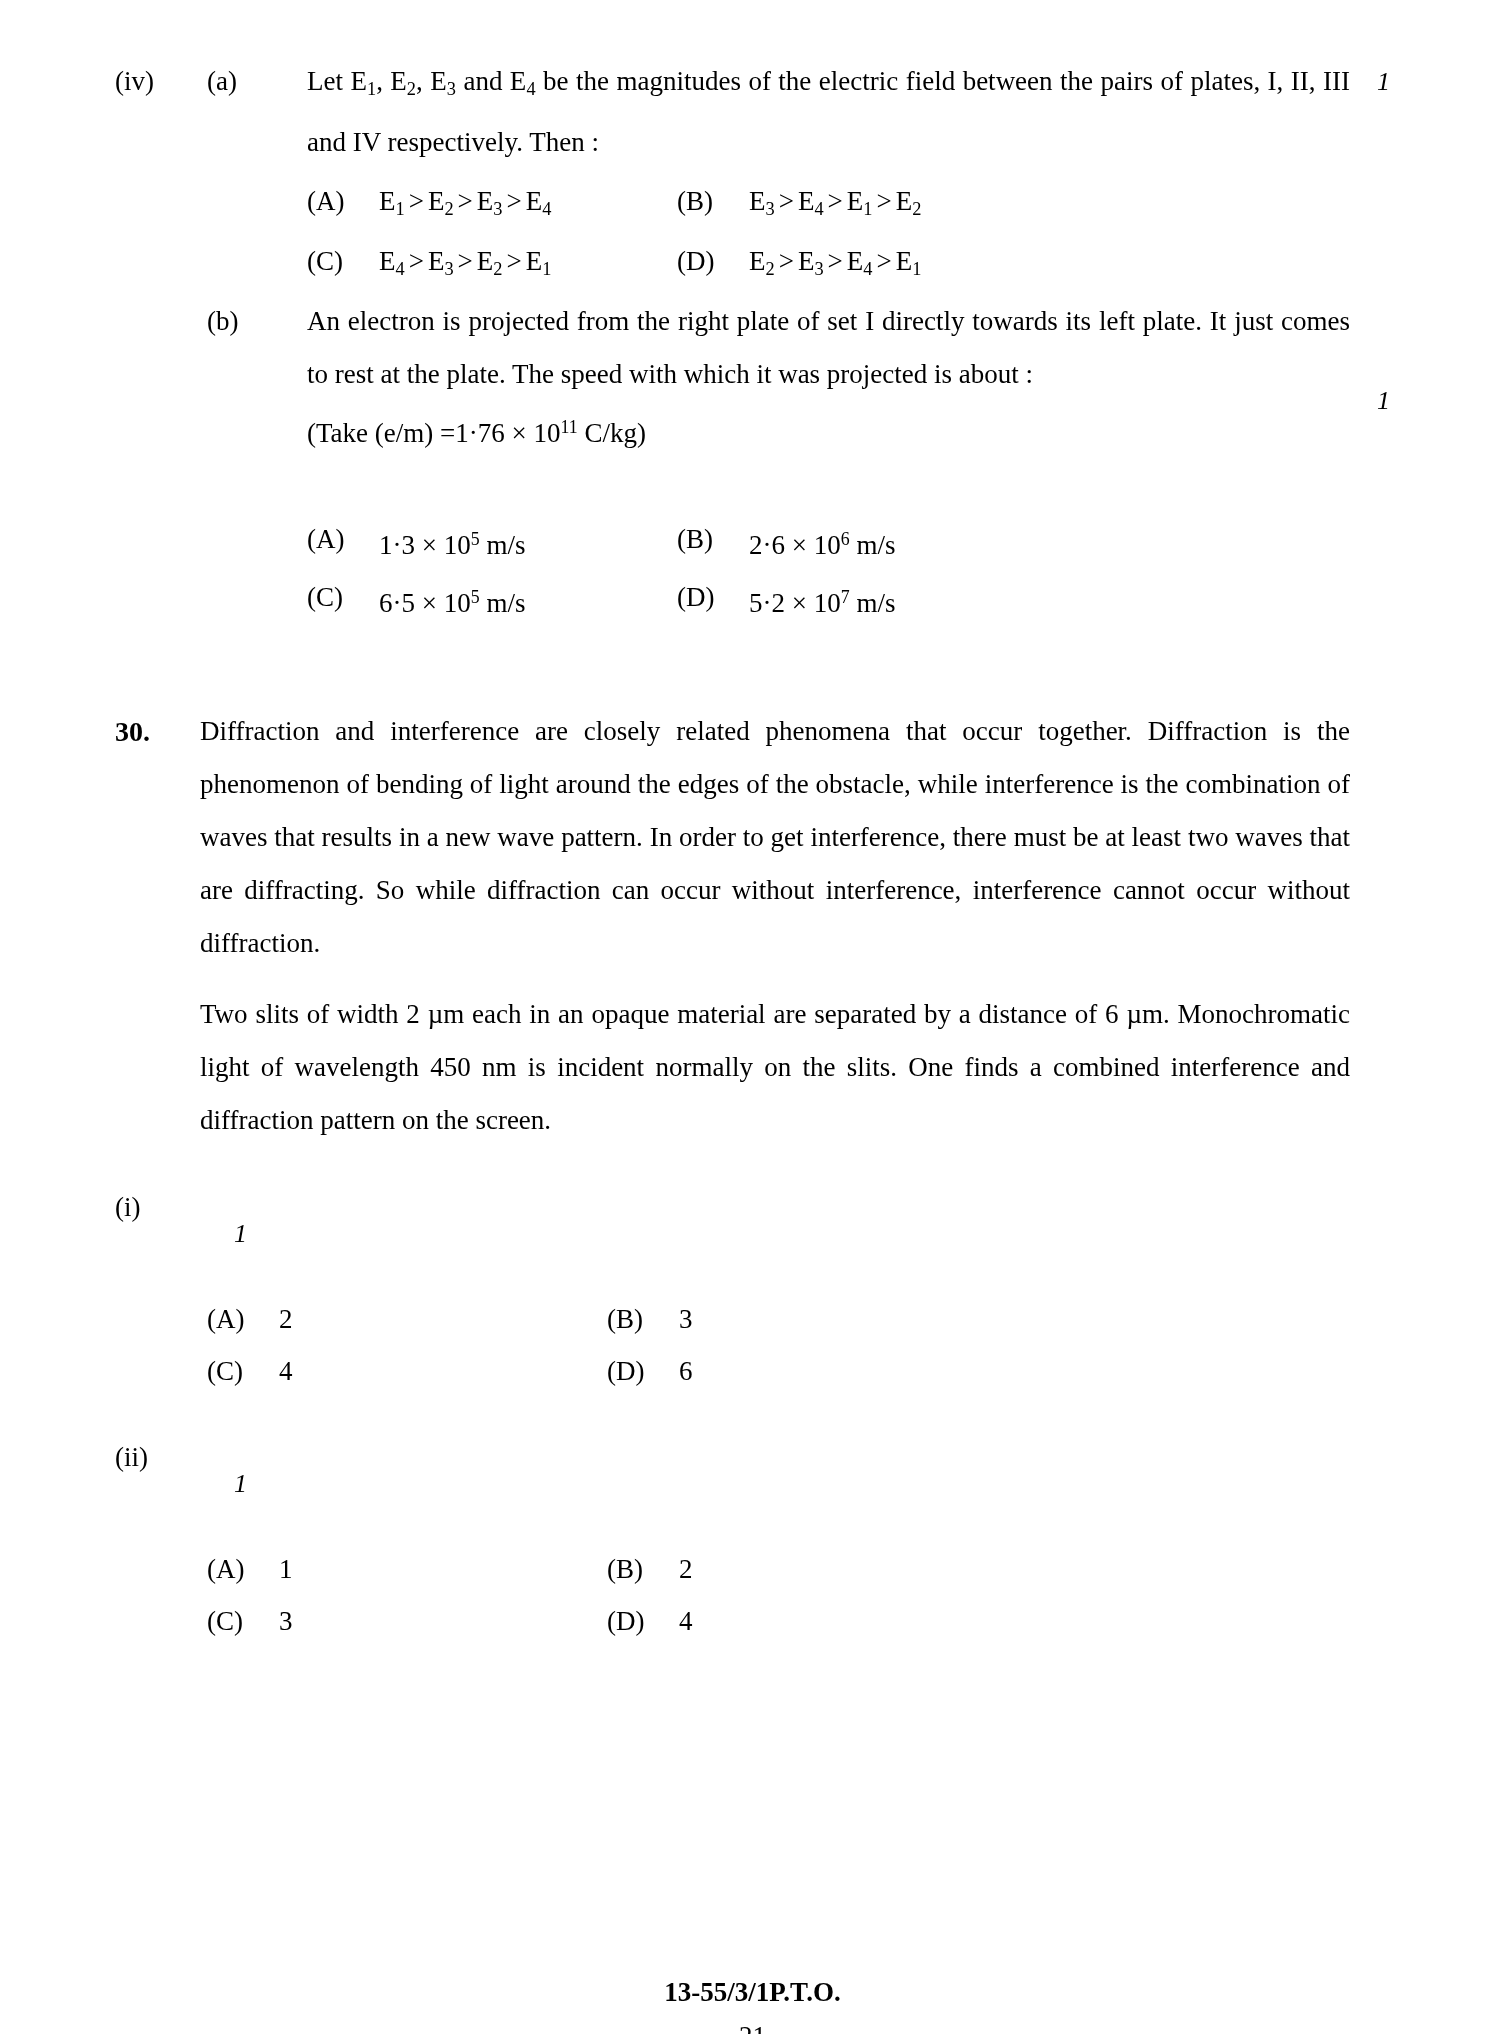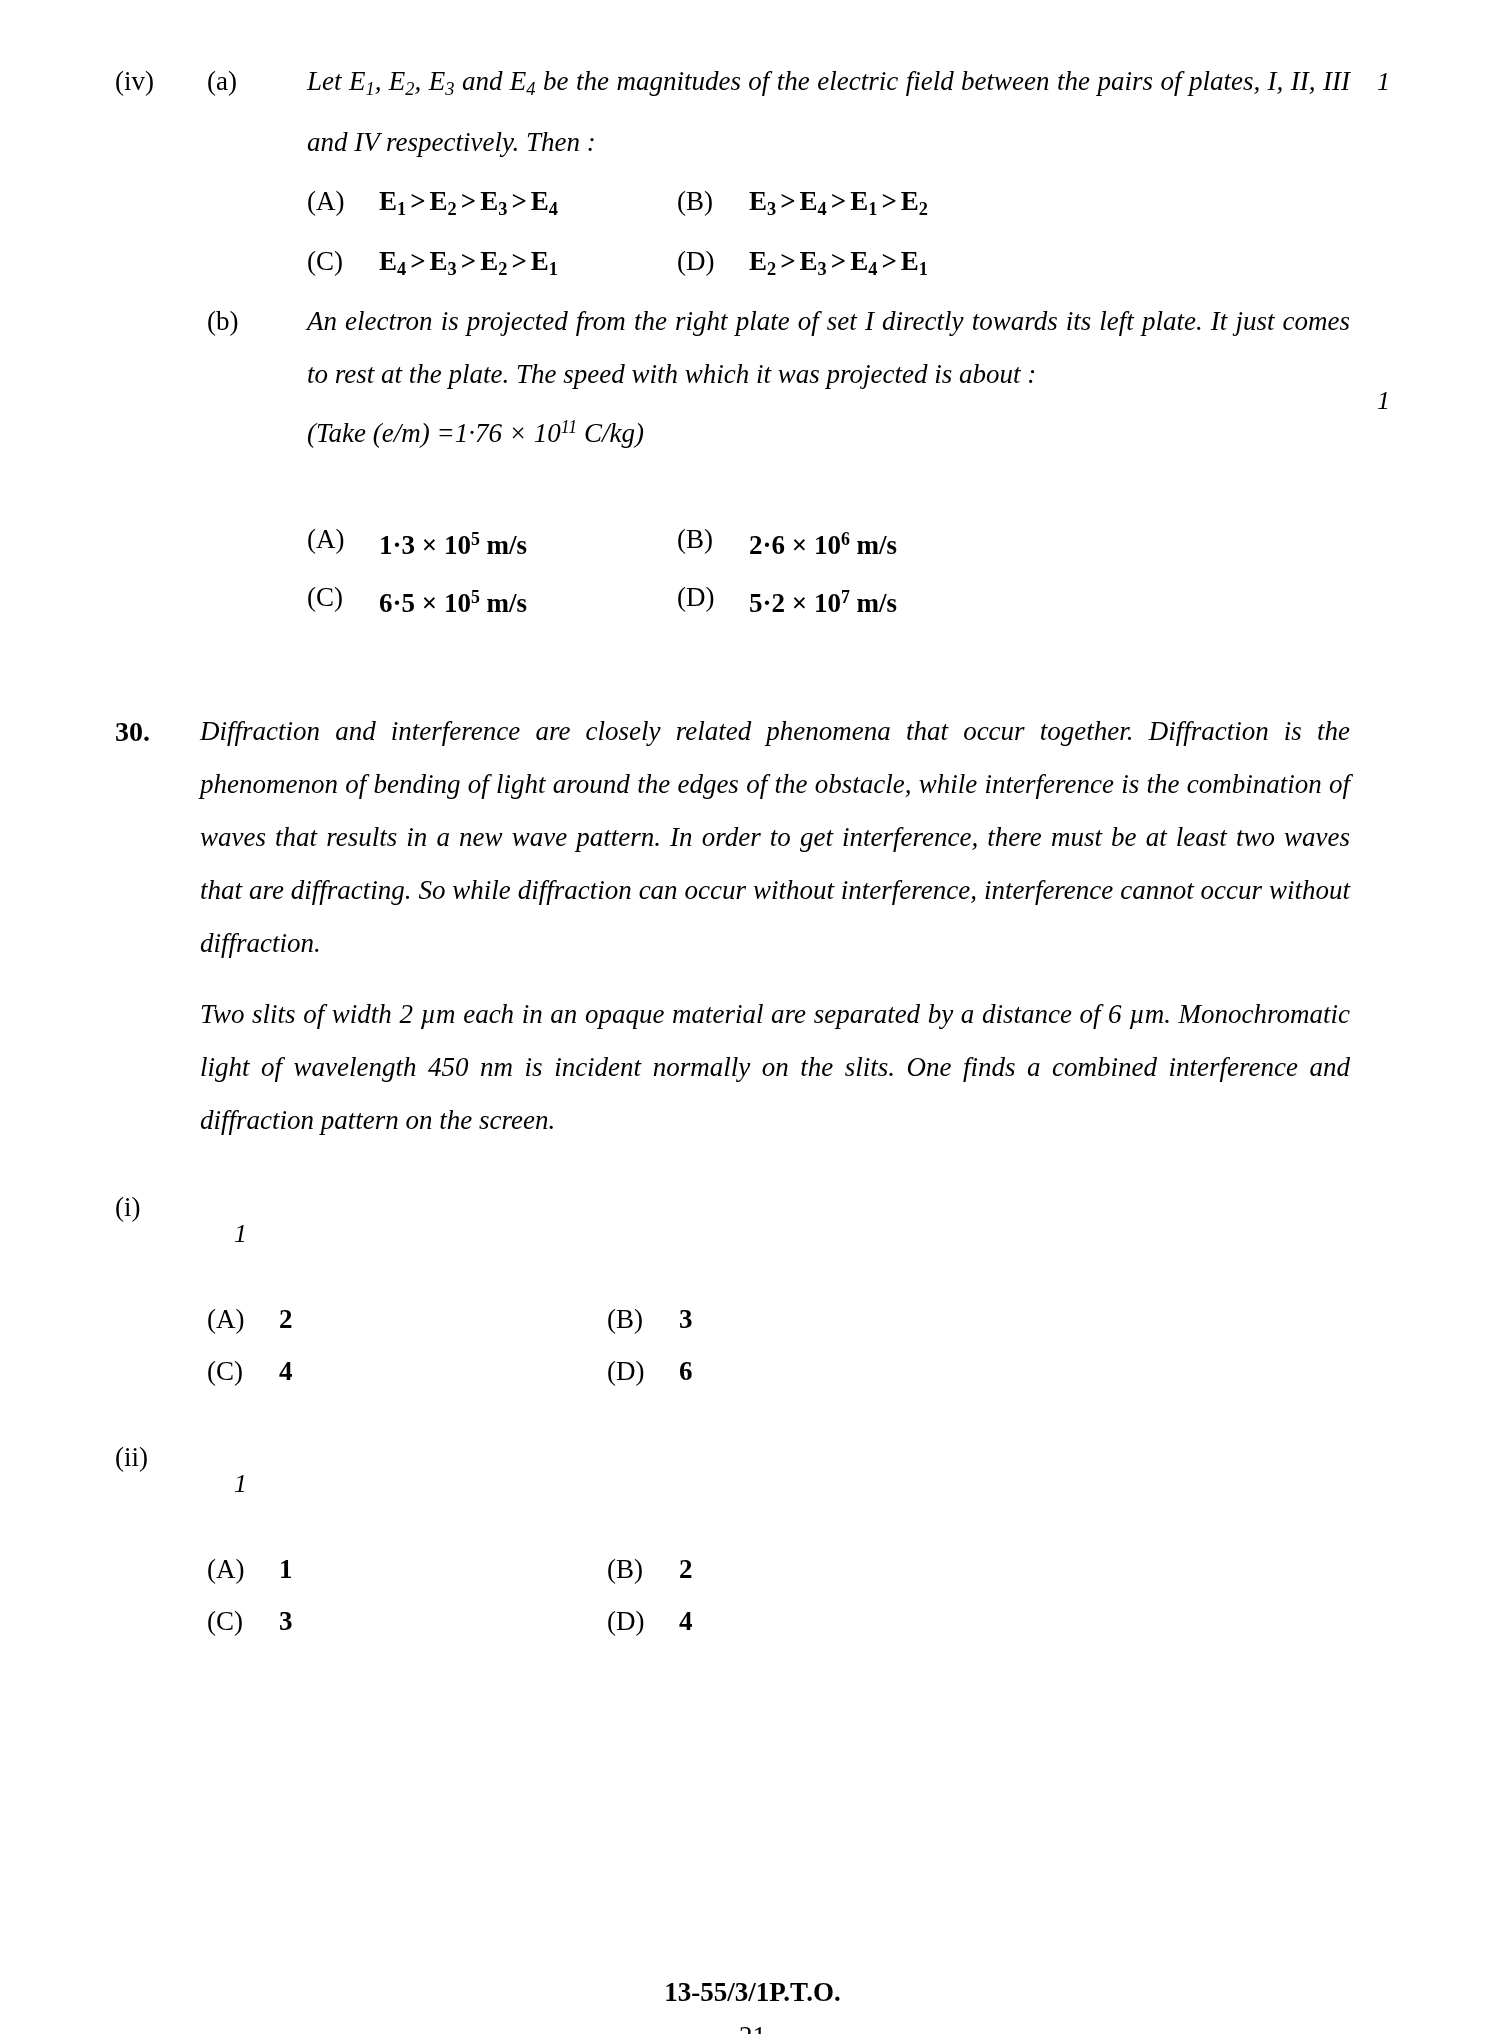--- a/index.html
+++ b/index.html
@@ -64,21 +64,20 @@
     font-size: 26px;
     line-height: 53px;
     font-family: "Liberation Serif", serif;
   }
   .para {
     font-size: 27px;
     line-height: 53px;
     text-align: justify;
     text-justify: inter-word;
     margin: 0;
-    font-style: italic;
   }
   .para.nojust {
     text-align: left;
   }
 
   
   .opts {
     width: 100%;
     margin-top: 6px;
   }
@@ -93,21 +92,20 @@
     font-size: 27px;
   }
   .opt .tag {
     flex: 0 0 auto;
     min-width: 58px;
   }
   .opt .val {
     flex: 0 0 auto;
     padding-left: 14px;
     white-space: nowrap;
-    font-weight: bold;
   }
   .opt-a { flex: 0 0 370px; }
   .opt-b { flex: 1 1 auto; }
 
   
   .opts-narrow .opt-a { flex: 0 0 370px; }
 
   .opts-tight .opt-a { flex: 0 0 400px; }
 
   sub { font-size: 0.68em; vertical-align: -0.28em; }

